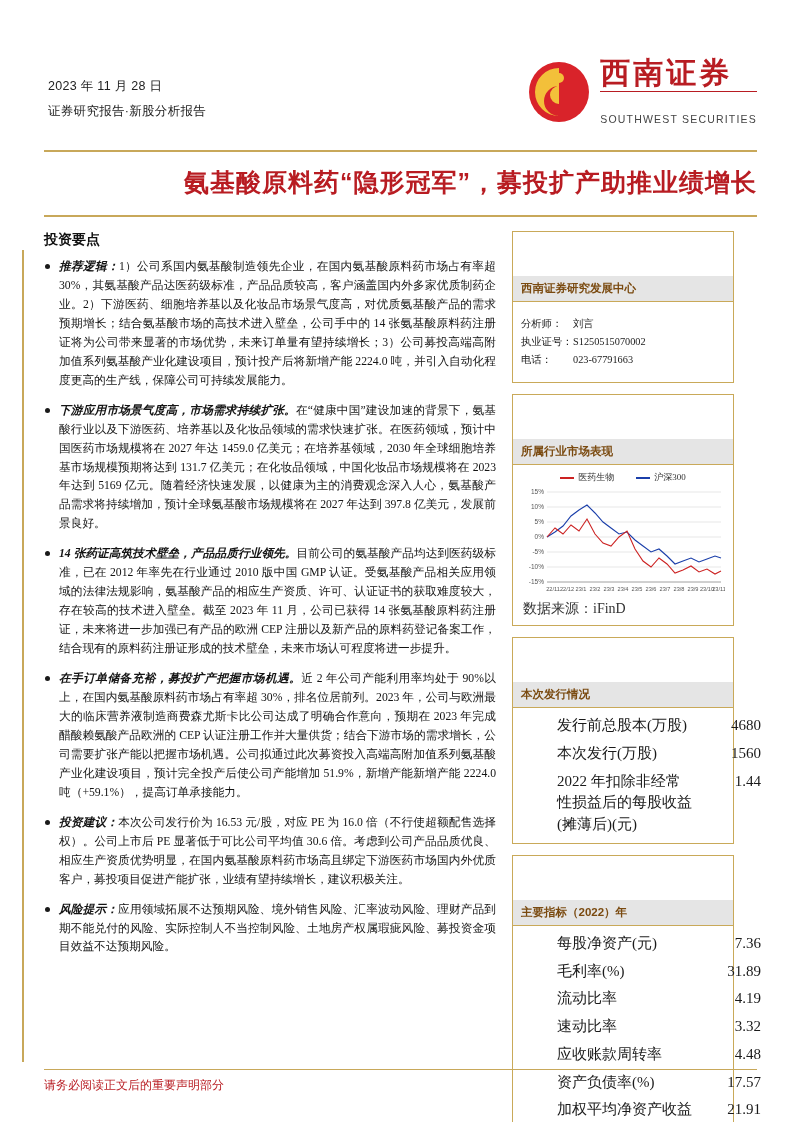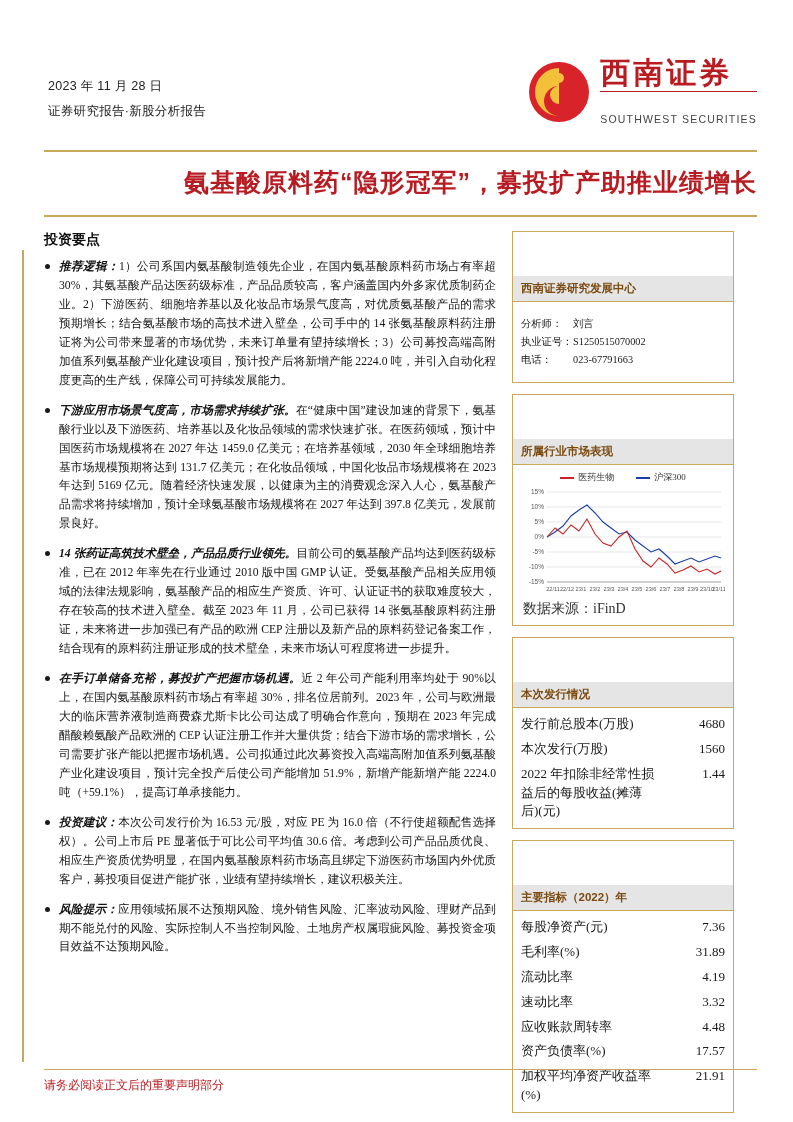--- a/index.html
+++ b/index.html
@@ -220,21 +220,22 @@
   .chart-src {
     font-size: 14px;
     color: #333;
     padding: 2px 6px 3px 6px;
   }
 
   
   .kv-table {
     width: 100%;
     border-collapse: collapse;
-    font-size: 13px;
+    font-size: 15px;
+    margin-left: 36px;
   }
   .kv-table td {
     padding: 3px 4px;
     vertical-align: top;
     line-height: 1.45;
   }
   .kv-table td.val {
     text-align: right;
     white-space: nowrap;
     width: 58px;

